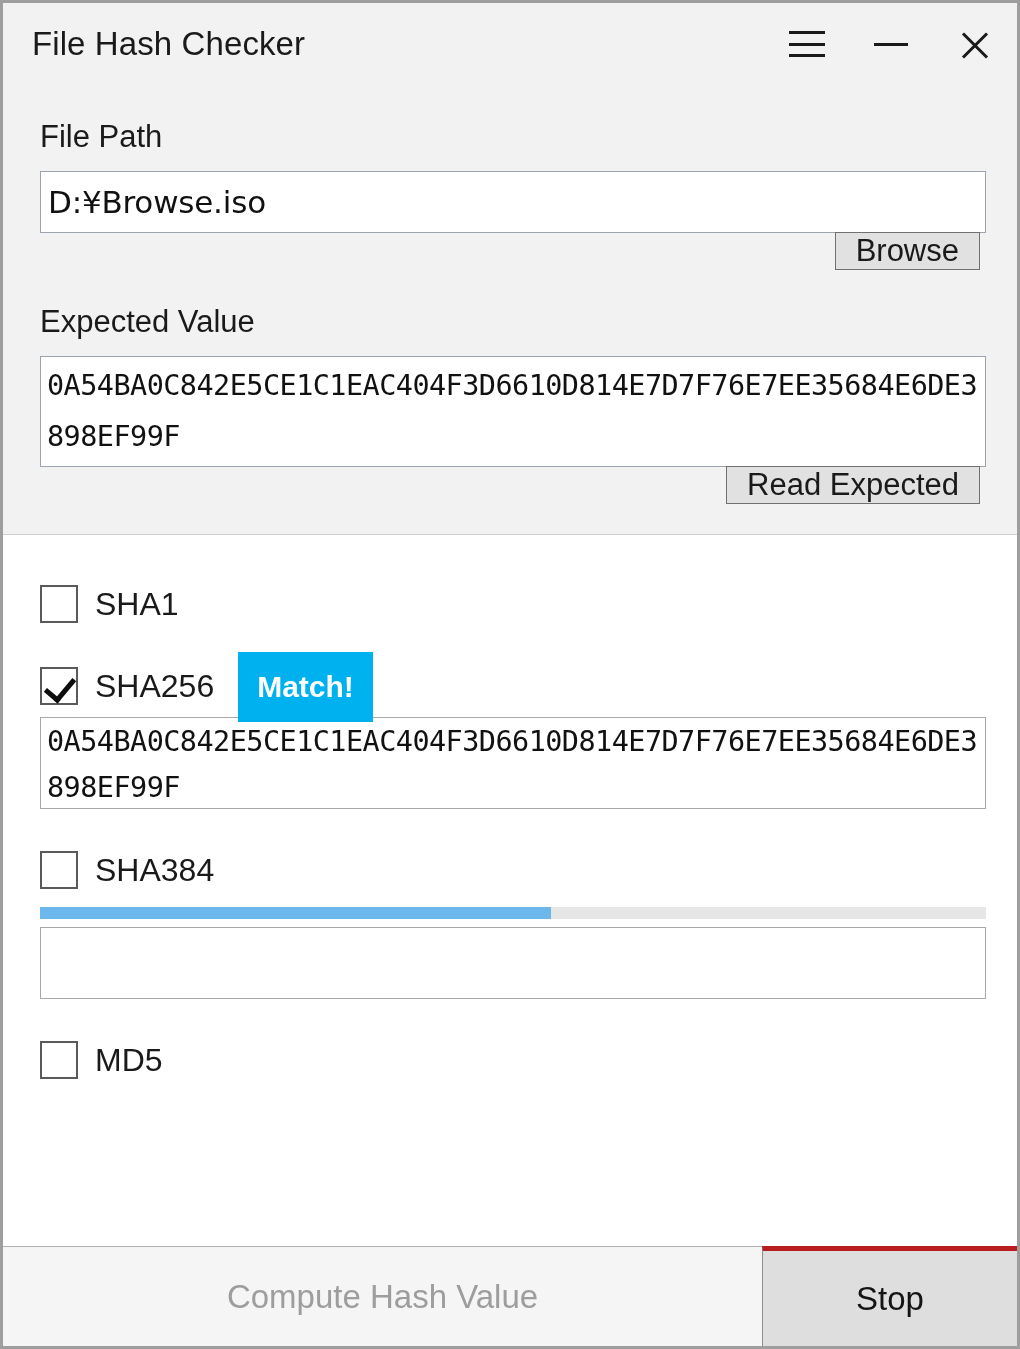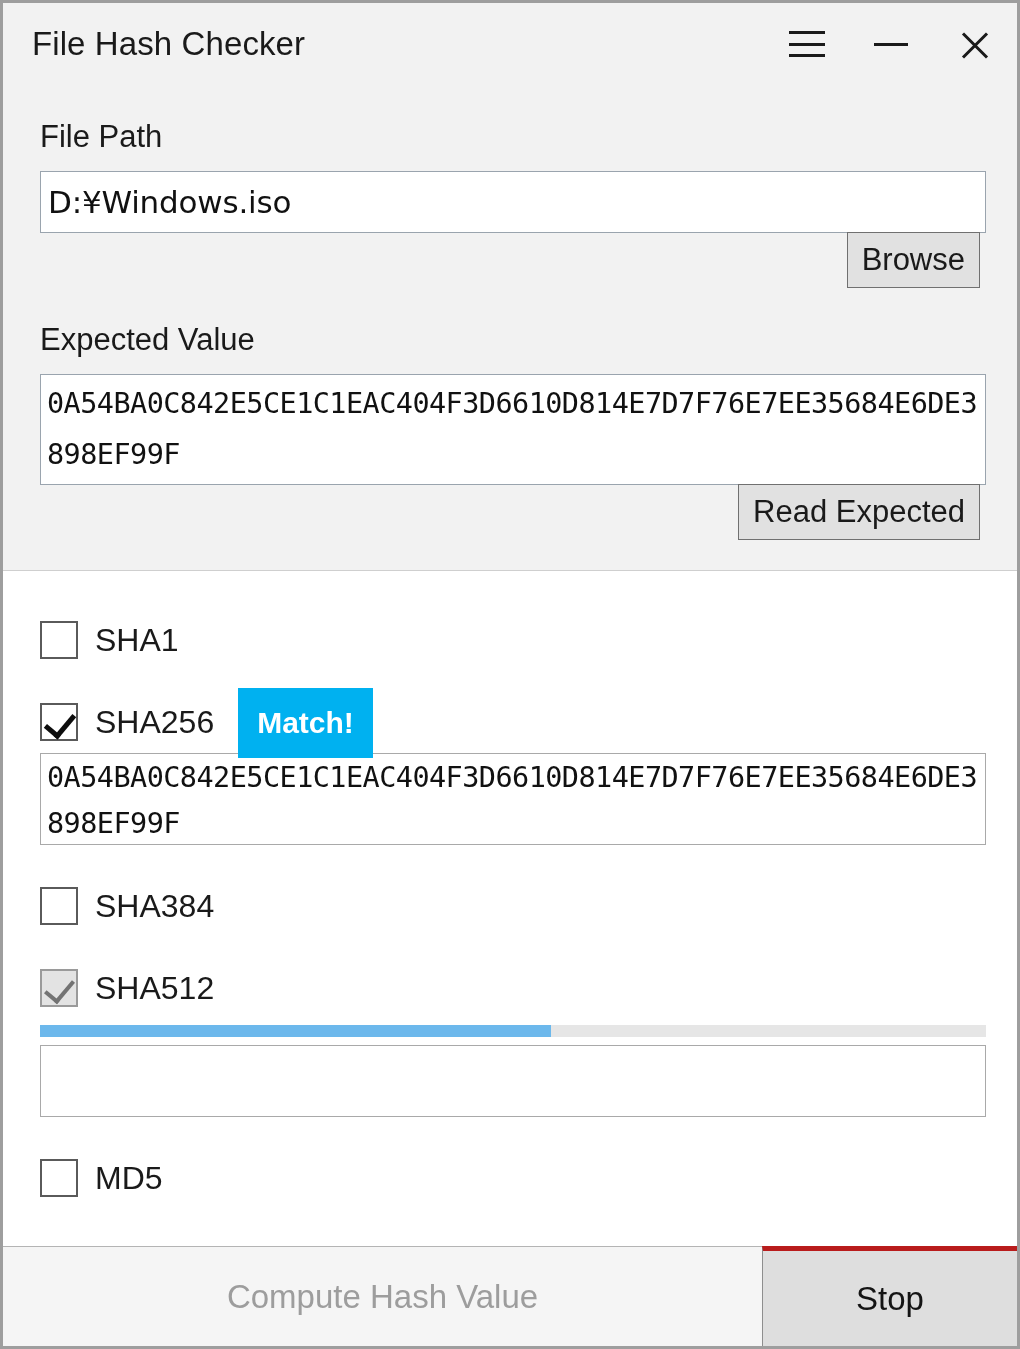--- a/index.html
+++ b/index.html
@@ -111,25 +111,25 @@
   .btn-row {
     display: flex;
     justify-content: flex-end;
     margin-top: -1px;
   }
   .std-button {
     background: #e1e1e1;
     border: 1px solid #707070;
     font-size: 31px;
     color: #1a1a1a;
-    height: 56px;
+    height: 38px;
     display: flex;
     align-items: center;
     justify-content: center;
-    padding: 0 14px;
+    padding: 0 20px;
     cursor: default;
     white-space: nowrap;
   }
   .panel-pad-bottom { height: 30px; }
 
   
   .main-area {
     flex: 1;
     background: #ffffff;
     border-top: 1px solid #cfcfcf;
@@ -285,21 +285,21 @@
           <i></i>
             <i></i>
         </span>
       </div>
     </div>
   </div>
 
   <div class="top-panel">
 
     <div class="field-label">File Path</div>
-    <div class="text-input" placeholder="">D:¥Windows.iso</div>
+    <div class="text-input" placeholder="">D:¥Browse.iso</div>
     <div class="btn-row">
       <div class="std-button">Browse</div>
     </div>
 
     <div class="field-label">Expected Value</div>
     <div class="textarea-box" placeholder="">0A54BA0C842E5CE1C1EAC404F3D6610D814E7D7F76E7EE35684E6DE3898EF99F</div>
     <div class="btn-row">
       <div class="std-button">Read Expected</div>
     </div>
 
@@ -318,24 +318,20 @@
       <span class="check-label">SHA256</span>
       <span class="match-badge" style="background: rgb(0, 177, 240);">Match!</span>
     </div>
     <div class="result-box">0A54BA0C842E5CE1C1EAC404F3D6610D814E7D7F76E7EE35684E6DE3898EF99F</div>
 
     <div class="check-row r-sha384">
       <span class="checkbox"></span>
       <span class="check-label">SHA384</span>
     </div>
 
-    <div class="check-row r-sha512">
-      <span class="checkbox checked disabled"></span>
-      <span class="check-label dim">SHA512</span>
-    </div>
     <div class="progress-track">
       <div class="progress-fill" id="sha512-progress" style="width: 54%; background: rgb(108, 184, 236);"></div>
     </div>
     <div class="result-box tall"></div>
 
     <div class="check-row r-md5">
       <span class="checkbox"></span>
       <span class="check-label">MD5</span>
     </div>
 

